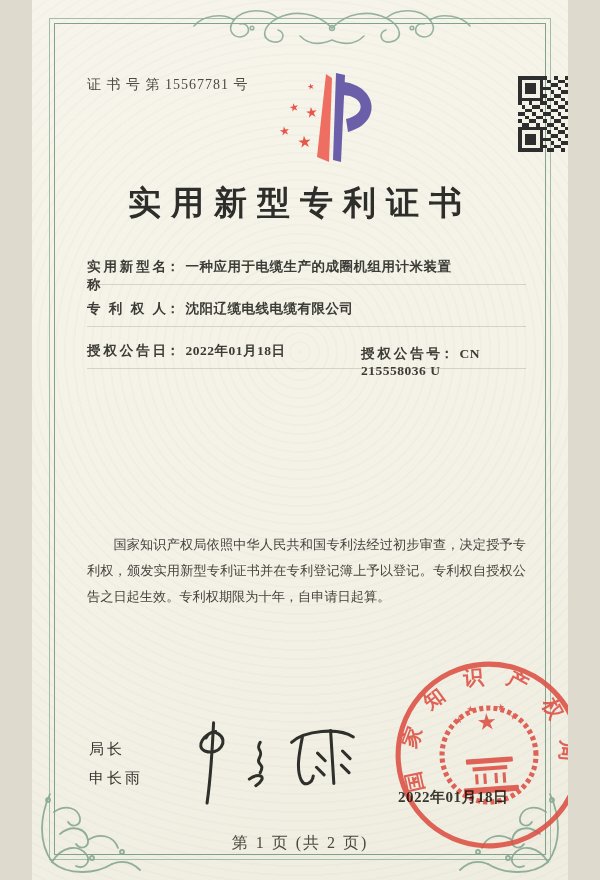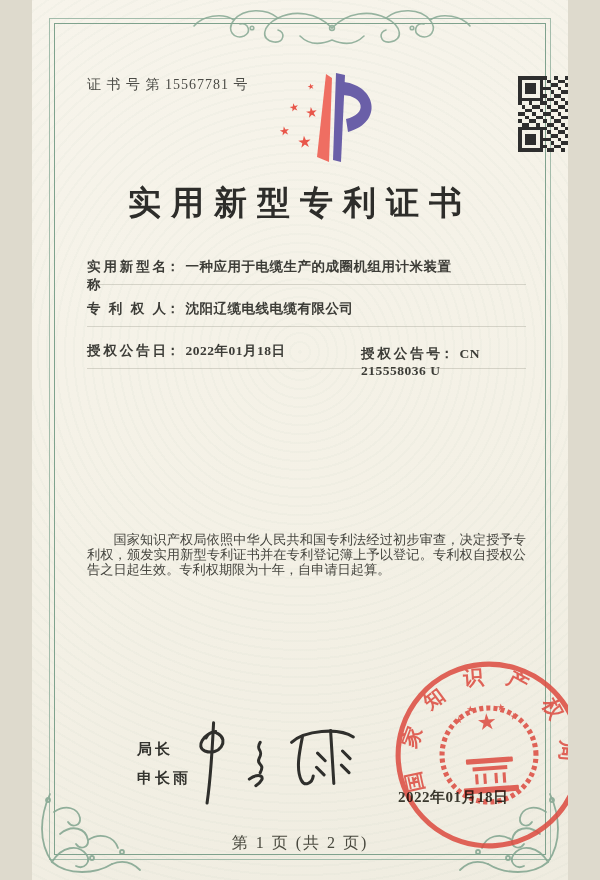--- a/index.html
+++ b/index.html
@@ -50,27 +50,27 @@
   .flabel{
     display:inline-block;width:79px;
     text-align:justify;text-align-last:justify;
     vertical-align:top;letter-spacing:0;
   }
   .colon{display:inline-block;margin-right:6px;}
   .fvalue{letter-spacing:0.5px;}
   .grant-right{position:absolute;left:262px;top:5px;margin-left:12px;}
   .body-text{
     position:absolute;left:55px;right:42px;top:532px;z-index:3;
-    font-size:13.2px;line-height:15px;text-align:justify;color:#45453f;
+    font-size:13.2px;line-height:26px;text-align:justify;color:#45453f;
   }
   .body-text p{margin:0;text-indent:2em;}
   .signer-title,.signer-name{
     position:absolute;left:57px;z-index:3;
     font-family:"Liberation Sans","DejaVu Sans",sans-serif;
-    font-size:15px;font-weight:700;letter-spacing:3px;color:#34342f;margin-left:48px;
+    font-size:15px;font-weight:400;letter-spacing:3px;color:#34342f;
   }
   .signer-title{top:740px;}
   .signer-name{top:769px;}
   .signature{position:absolute;left:148px;top:720px;width:195px;height:88px;z-index:3;}
   .seal{position:absolute;left:360px;top:658px;width:194px;height:194px;z-index:4;transform:rotate(-4deg);opacity:0.88;}
   .seal-date{
     position:absolute;left:366px;top:788px;z-index:5;
     font-size:15px;font-weight:700;letter-spacing:0.5px;color:#3d3c33;
     mix-blend-mode:multiply;
   }

